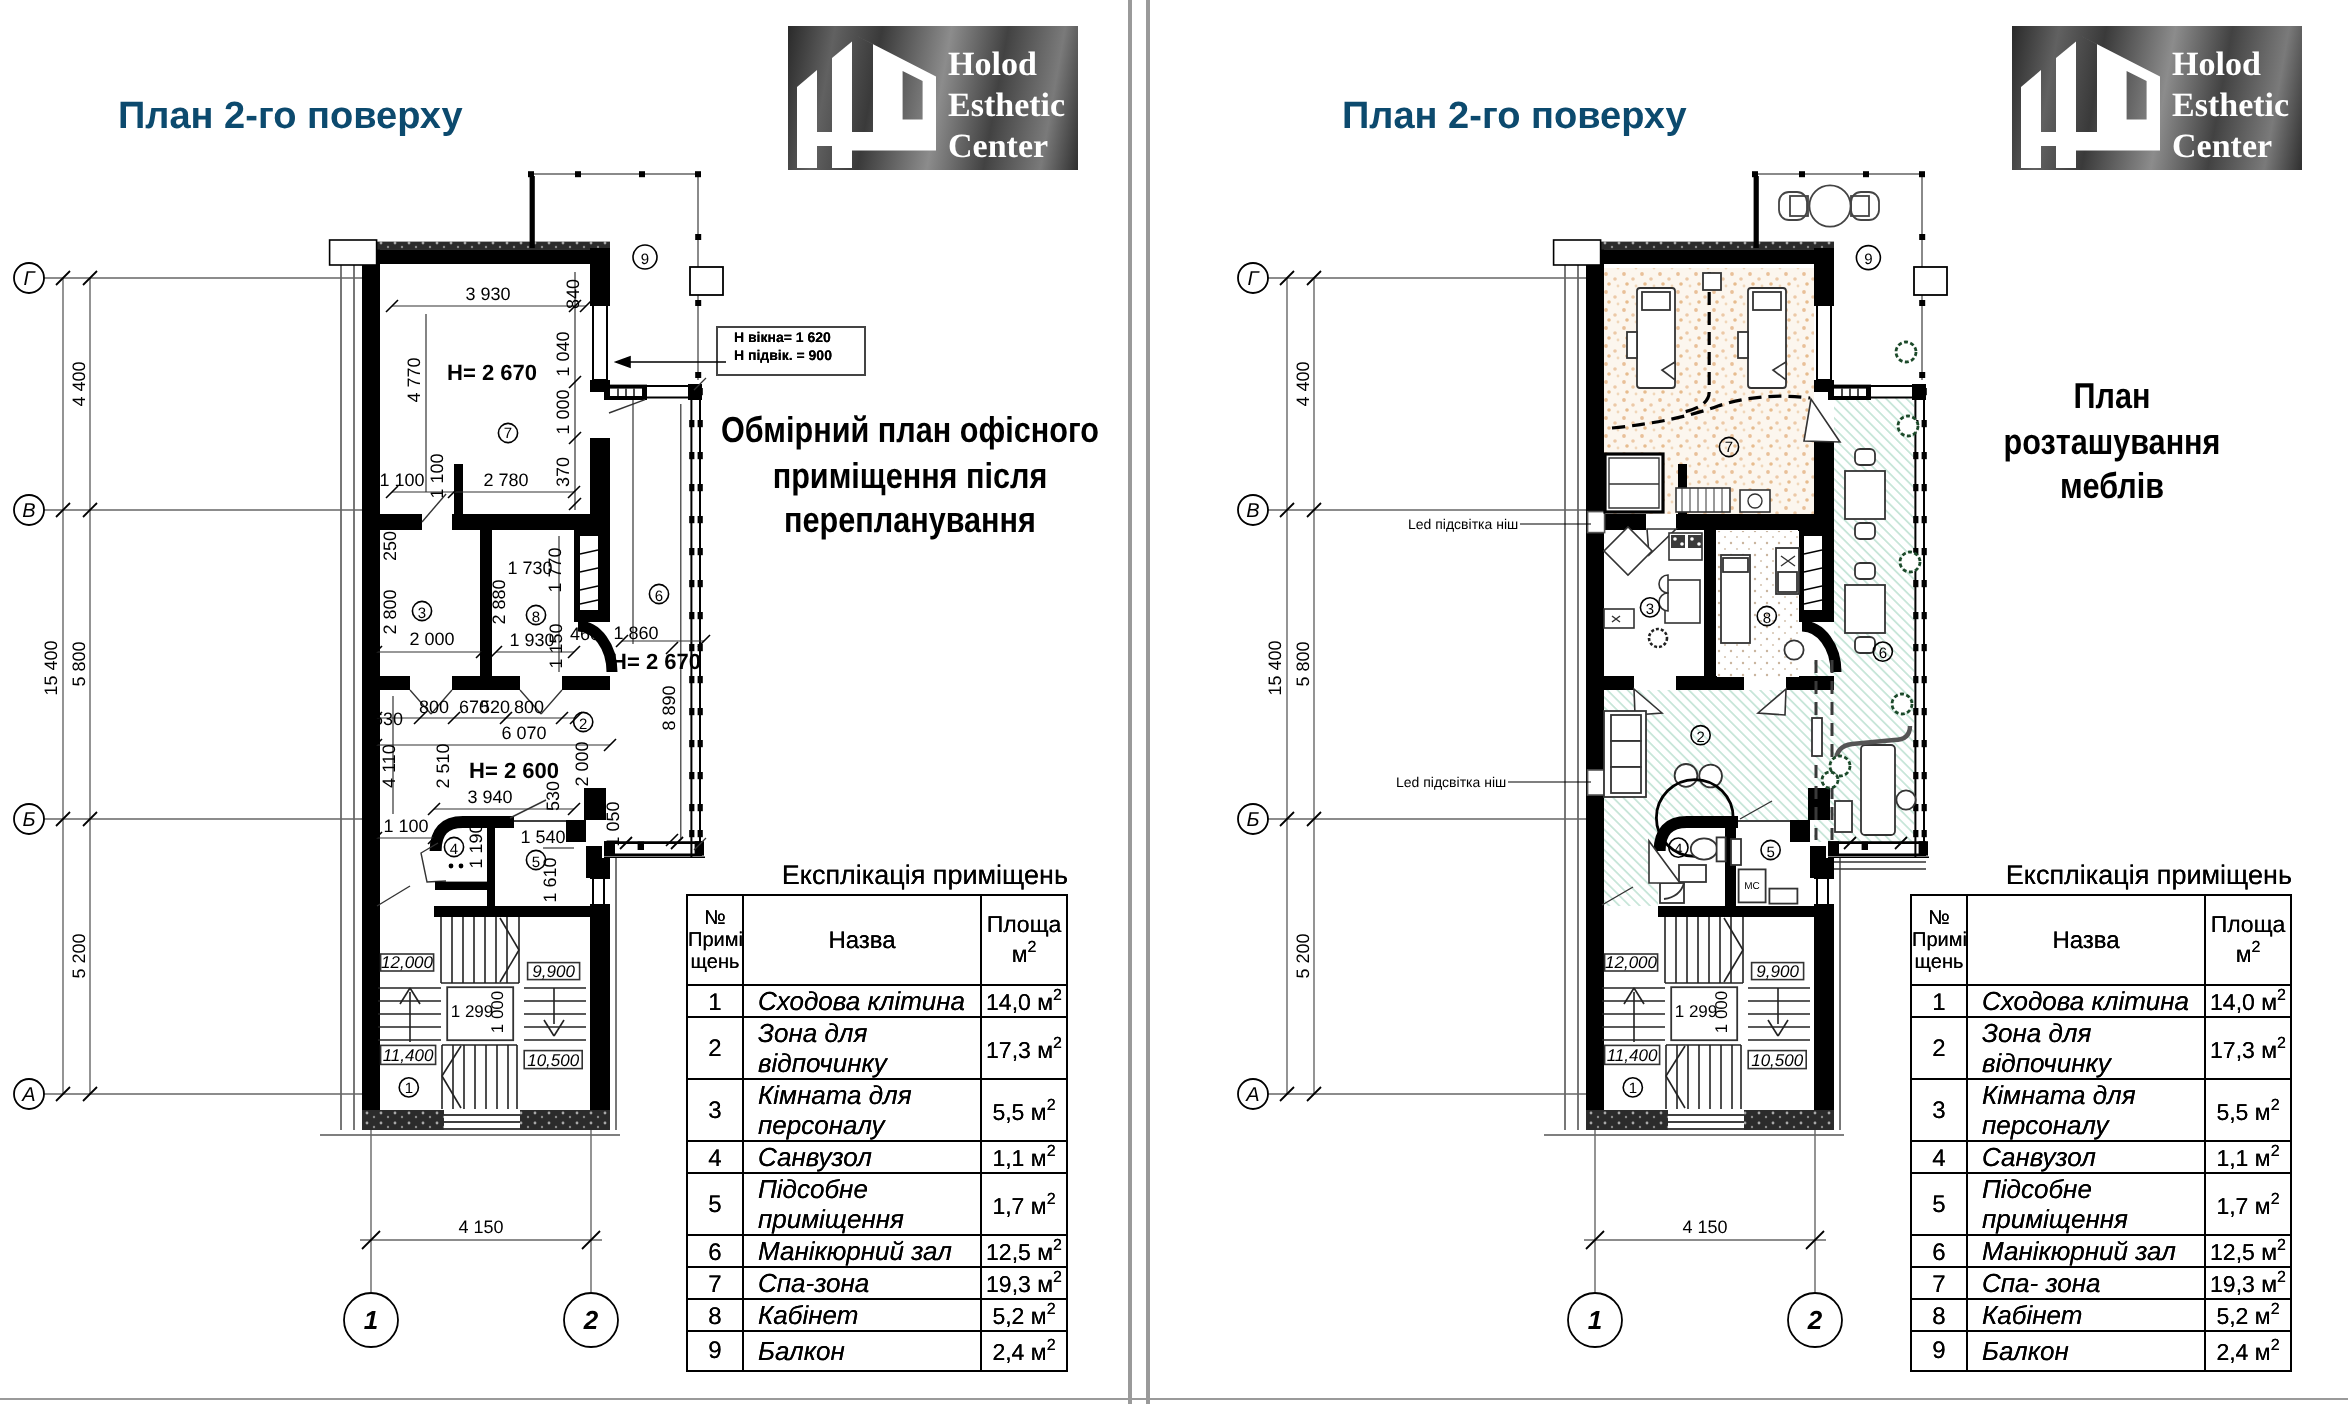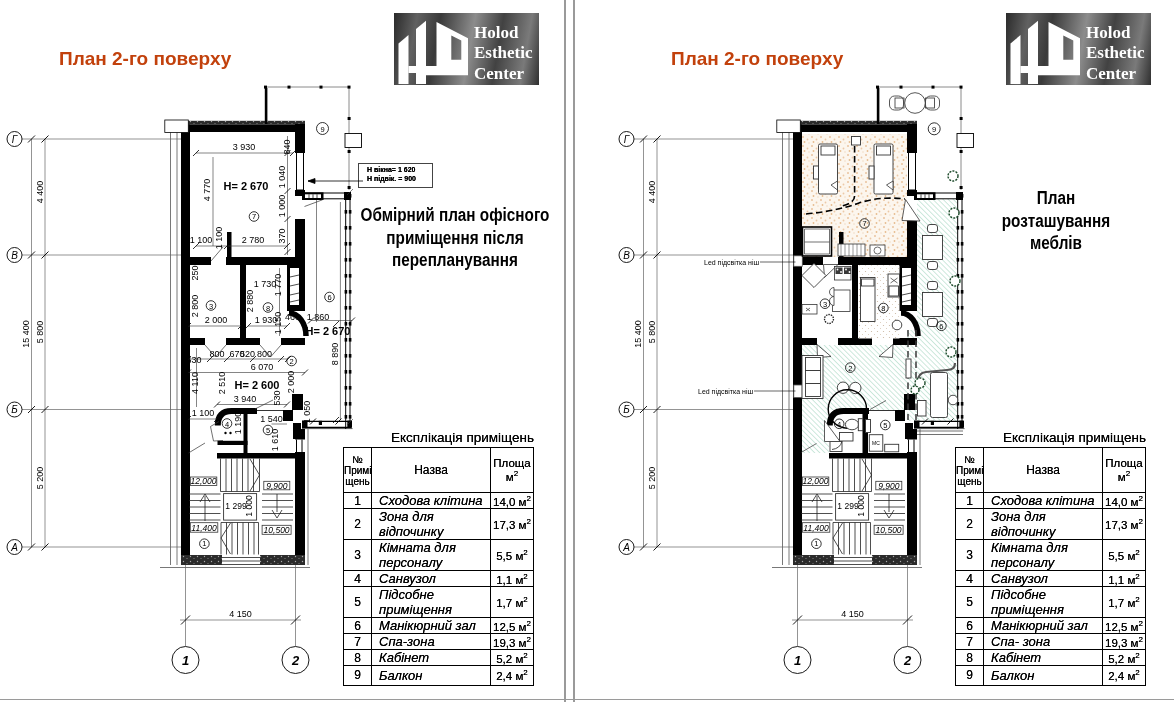--- a/index.html
+++ b/index.html
@@ -1,18 +1,18 @@
 <!DOCTYPE html>
 <html><head>
 <meta charset="utf-8">
 <style>
 html,body{margin:0;padding:0;}
 body{width:1174px;height:702px;background:#fff;font-family:"Liberation Sans",sans-serif;position:relative;overflow:hidden;-webkit-font-smoothing:antialiased;}
 .abs{position:absolute;}
-.ttl{font-weight:bold;font-size:19px;color:#c2410c;white-space:nowrap;}
+.ttl{font-weight:bold;font-size:19px;color:#0c4a6e;white-space:nowrap;}
 .para{font-weight:bold;font-size:18px;color:#000;text-align:center;line-height:22.5px;transform:scaleX(0.85);transform-origin:50% 0;}
 .logo{width:145px;height:72px;background:linear-gradient(100deg,#2a2a2a 0%,#616161 15%,#3a3a3a 30%,#8c8c8c 52%,#424242 70%,#7a7a7a 88%,#2f2f2f 100%);}
 table.expl{border-collapse:collapse;table-layout:fixed;font-family:"Liberation Sans",sans-serif;}
 table.expl td{border:1px solid #000;padding:0;overflow:hidden;}
 .tnum{text-align:center;font-size:12px;}
 .tname{font-style:italic;font-size:13px;padding-left:7px !important;}
 .tarea{text-align:center;font-size:11.5px;white-space:nowrap;}
 .thead{text-align:center;font-size:10px;}
 .ttitle{font-size:13.5px;text-align:right;}
 sup{font-size:8px;}

